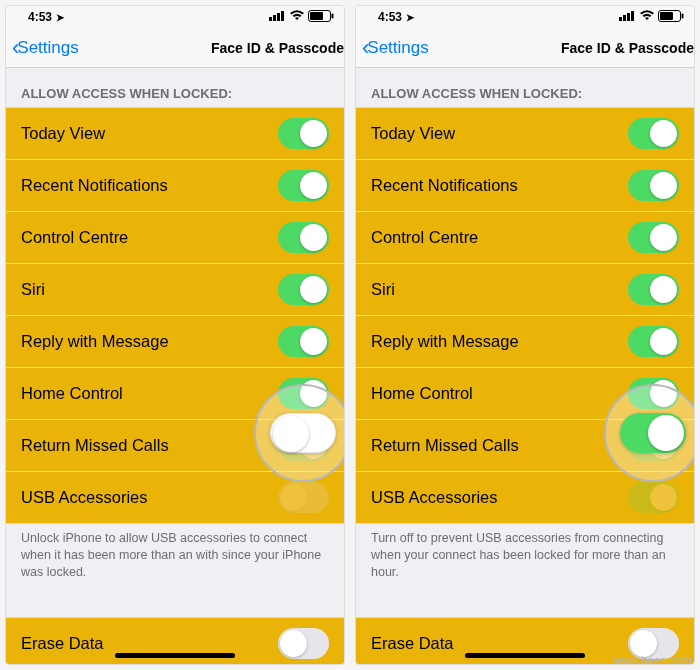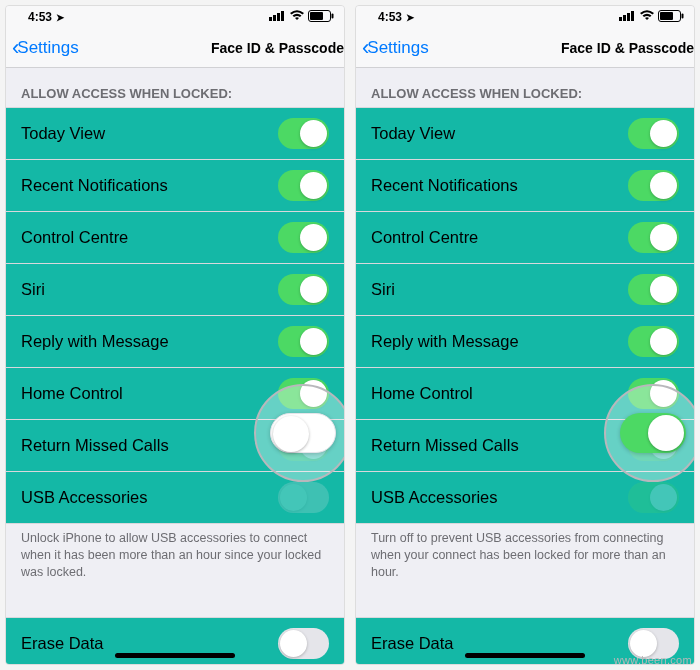--- a/index.html
+++ b/index.html
@@ -56,21 +56,21 @@
   }
   .content { position:absolute; top:62px; bottom:0; left:0; right:0; overflow:hidden;}
   .section-header {
     font-size: 13px;
     color: #6d6d72;
     padding: 18px 15px 6px 15px;
     text-transform: none;
     font-weight: bold;
   }
   .row {
-    background: #14b8a6;
+    background: #eab308;
     border-top: 0.5px solid #d8d8dc;
     display: flex;
     align-items: center;
     justify-content: space-between;
     padding: 10px 15px;
     min-height: 44px;
   }
   .row:last-of-type { border-bottom: 0.5px solid #d8d8dc; align-items: center;}
   .row-label { font-size: 16.5px; color:#000;}
   .toggle {
@@ -206,21 +206,21 @@
       <div class="toggle on" style="opacity:0.3;">
           <div class="knob"></div>
         </div>
     </div>
     <div class="row" style="border-bottom:0.5px solid #d8d8dc;">
       <span class="row-label">USB Accessories</span>
       <div class="toggle off" style="opacity:0.2;">
           <div class="knob"></div>
         </div>
     </div>
-    <div class="footer-text">Unlock iPhone to allow USB accessories to connect when it has been more than an hour since your locked was locked.</div>
+    <div class="footer-text">Unlock iPhone to allow USB accessories to connect when it has been more than an with since your iPhone was locked.</div>
 
     <div class="spacer-gap"></div>
 
     <div class="row" style="border-bottom:0.5px solid #d8d8dc;">
       <span class="row-label">Erase Data</span>
       <div class="toggle off">
           <div class="knob"></div>
         </div>
     </div>
 

